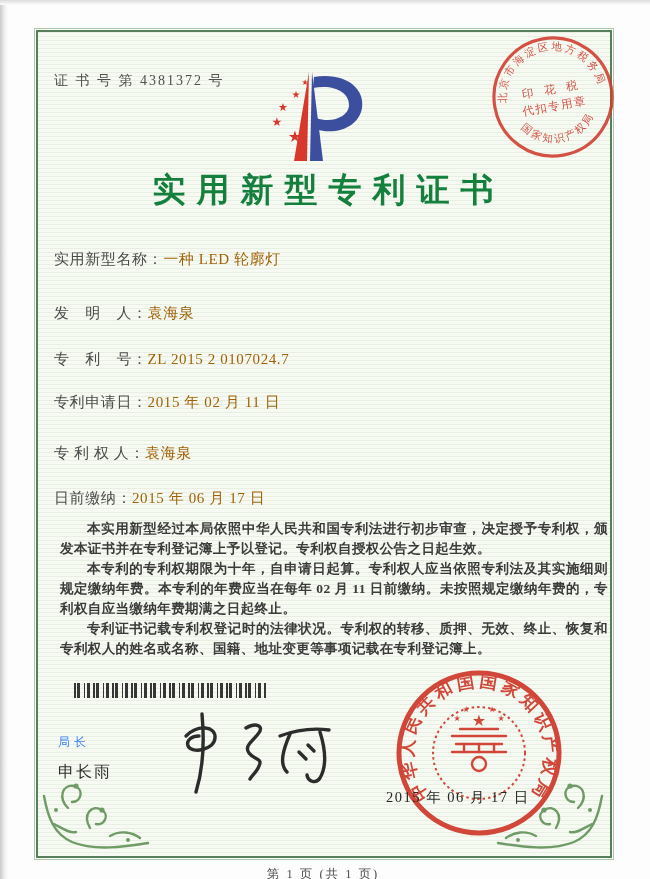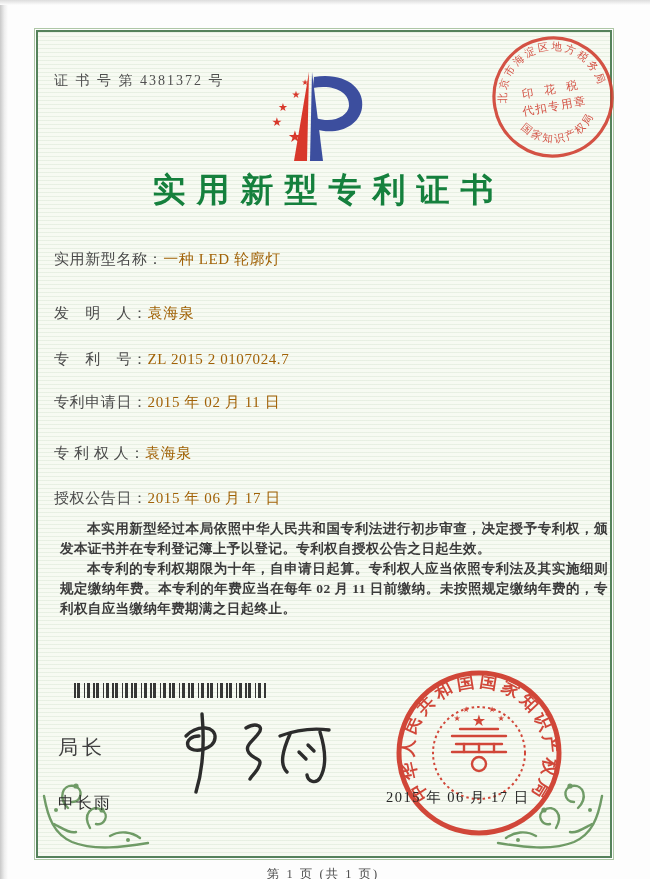--- a/index.html
+++ b/index.html
@@ -35,23 +35,23 @@
   .paras p{margin:0;text-indent:2em;font-size:13.5px;line-height:20px;
     text-align:justify;color:#3b3b3b;letter-spacing:0.4px;}
 
   .barcode{left:74px;top:683px;width:192px;height:15px;z-index:3;opacity:.88;
     background:repeating-linear-gradient(90deg,
       #1c1c1c 0 2px, rgba(0,0,0,0) 2px 3px,
       #1c1c1c 3px 6px, rgba(0,0,0,0) 6px 10px,
       #1c1c1c 10px 11px, rgba(0,0,0,0) 11px 13px,
       #1c1c1c 13px 16px, rgba(0,0,0,0) 16px 19px);}
 
-  .officer-title{left:58px;top:734px;font-size:20px;letter-spacing:4px;color:#404040;
+  .officer-title{left:58px;top:734px;font-size:12px;letter-spacing:4px;color:#3b82f6;
     font-family:"Liberation Sans","DejaVu Sans",sans-serif;z-index:4;}
-  .officer-name{left:58px;top:793px;font-size:16px;letter-spacing:2px;color:#2f2f2f;
+  .officer-name{left:58px;top:762px;font-size:16px;letter-spacing:2px;color:#2f2f2f;
     font-family:"Liberation Sans","DejaVu Sans",sans-serif;z-index:4;}
 
   .signature{left:162px;top:706px;z-index:5;}
   .sipo-logo{left:263px;top:68px;z-index:3;}
   .tax-stamp{left:486px;top:30px;z-index:6;opacity:.87;transform:rotate(-10deg);}
   .office-seal{left:386px;top:660px;z-index:5;opacity:.93;}
   .issue-date{left:386px;top:788px;font-size:14.5px;letter-spacing:1.5px;color:#272727;z-index:6;}
 
   .footer{left:36px;right:40px;top:866px;text-align:center;font-size:12.5px;
     letter-spacing:2px;color:#4d4d4d;z-index:3;}
@@ -110,26 +110,27 @@
 <div class="abs field-row" style="top:350px">
   <span class="lbl">专　利　号：</span><span class="val">ZL 2015 2 0107024.7</span>
 </div>
 <div class="abs field-row" style="top:393px">
   <span class="lbl">专利申请日：</span><span class="val">2015 年 02 月 11 日</span>
 </div>
 <div class="abs field-row" style="top:444px">
   <span class="lbl">专 利 权 人：</span><span class="val">袁海泉</span>
 </div>
 <div class="abs field-row" style="top:489px">
-  <span class="lbl">授权公告日：</span><span class="val">2015 年 06 月 17 日</span>
+  <span class="lbl">日前缴纳：</span><span class="val">2015 年 06 月 17 日</span>
 </div>
 
 <div class="abs paras">
   <p>本实用新型经过本局依照中华人民共和国专利法进行初步审查，决定授予专利权，颁发本证书并在专利登记簿上予以登记。专利权自授权公告之日起生效。</p>
   <p>本专利的专利权期限为十年，自申请日起算。专利权人应当依照专利法及其实施细则规定缴纳年费。本专利的年费应当在每年 02 月 11 日前缴纳。未按照规定缴纳年费的，专利权自应当缴纳年费期满之日起终止。</p>
+  <p>专利证书记载专利权登记时的法律状况。专利权的转移、质押、无效、终止、恢复和专利权人的姓名或名称、国籍、地址变更等事项记载在专利登记簿上。</p>
 </div>
 
 <div class="abs barcode"></div>
 
 <div class="abs officer-title">局长</div>
 <div class="abs officer-name">申长雨</div>
 
 <svg class="abs signature" width="185" height="92" viewBox="0 0 185 92">
   <g fill="none" stroke="#2c2c2c" stroke-width="3.4" stroke-linecap="round" stroke-linejoin="round">
     <path d="M24,30 C36,18 54,20 53,32 C52,44 30,48 26,40 C24,34 30,30 37,30"></path>

